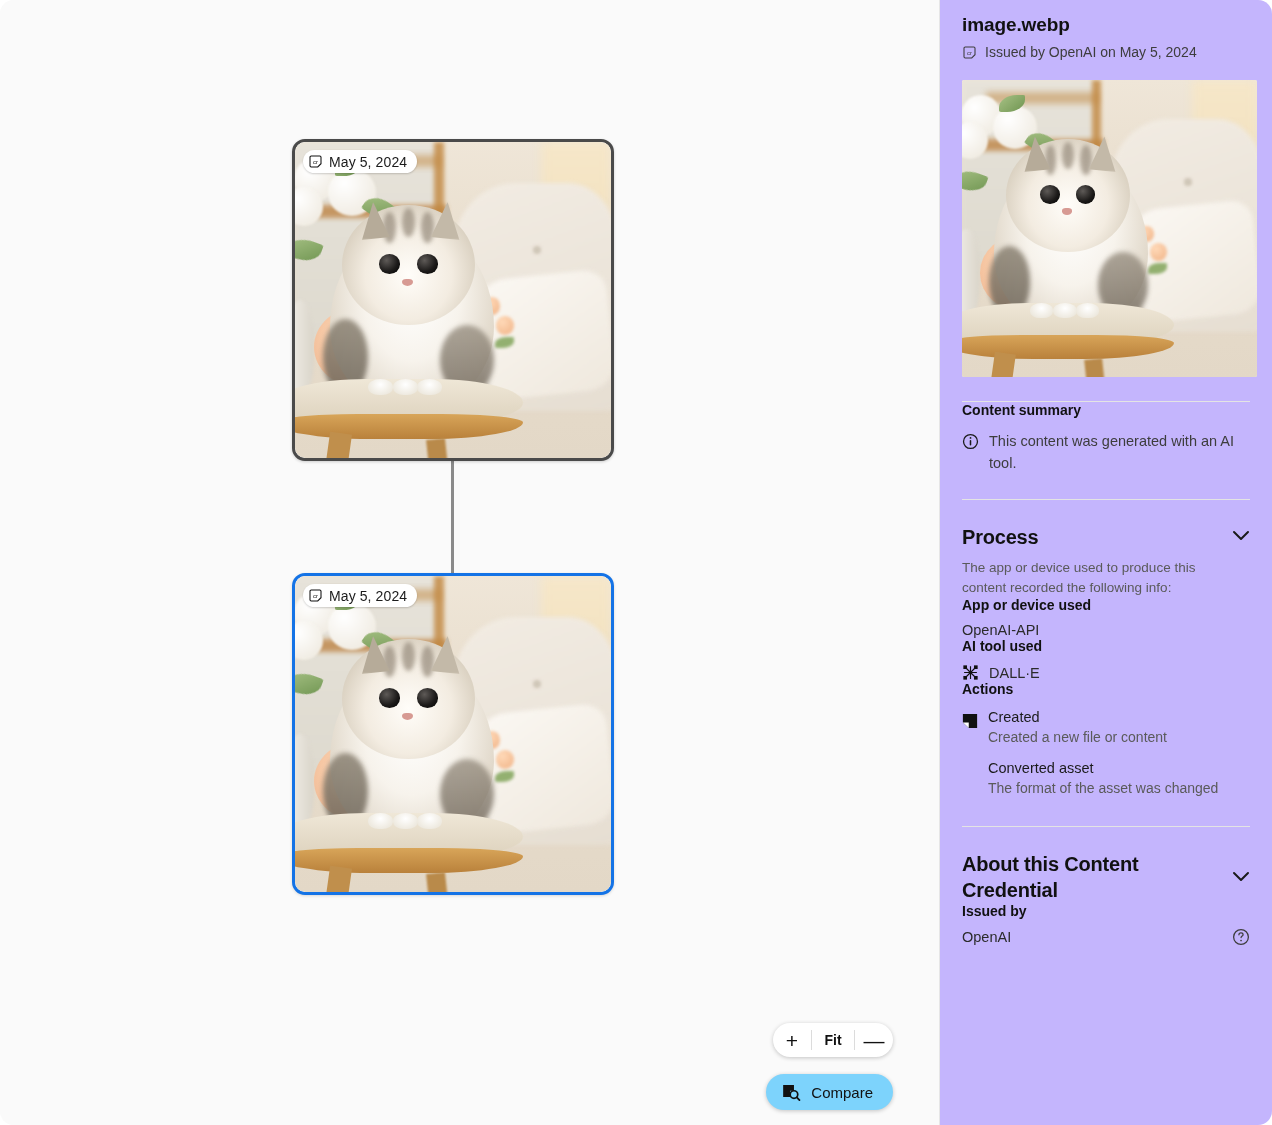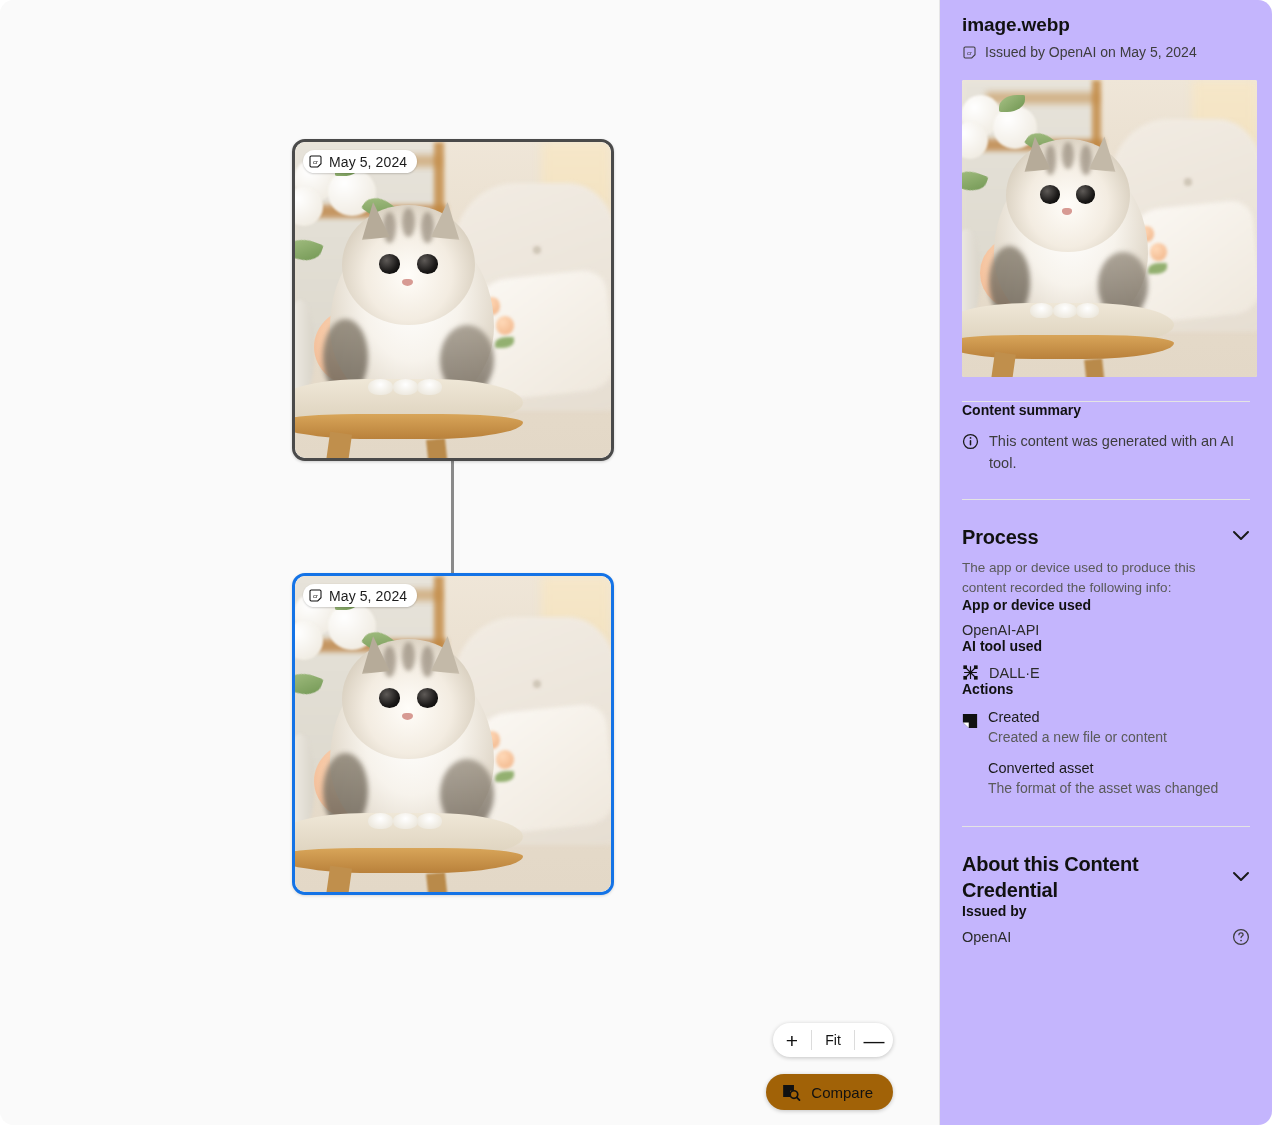--- a/index.html
+++ b/index.html
@@ -247,28 +247,28 @@
     box-shadow: 0 1px 4px rgba(0,0,0,.22);
     overflow:hidden;
   }
   .zoom-bar button {
     border:0; background:transparent; cursor:pointer;
     height:34px; display:flex; align-items:center; justify-content:center;
     font-family:"Liberation Sans", sans-serif;
     color:#111;
   }
   .zoom-bar .zb-plus, .zoom-bar .zb-minus { width:38px; font-size:21px; line-height:1; }
-  .zoom-bar .zb-fit { width:42px; font-size:14px; font-weight:normal;text-align:right; }
+  .zoom-bar .zb-fit { width:42px; font-size:14px; font-weight:bold;text-align:right; }
   .zoom-bar .divider { width:1px; height:20px; background:#dcdcdc; }
 
   .compare-btn {
     position:absolute; right:46px; bottom:15px;
     height:36px; padding:0 20px 0 16px;
     display:flex; align-items:center; gap:10px;
-    background:#a16207; border:0; border-radius:18px;
+    background:#7dd3fc; border:0; border-radius:18px;
     box-shadow: 0 1px 4px rgba(0,0,0,.22);
     font-size:15px; color:#111; cursor:pointer;
     font-family:"Liberation Sans", sans-serif;
   }
 
   
   .sidebar {
     position:relative;
     width: 332px; height:1125px;
     background:#c4b5fd;

